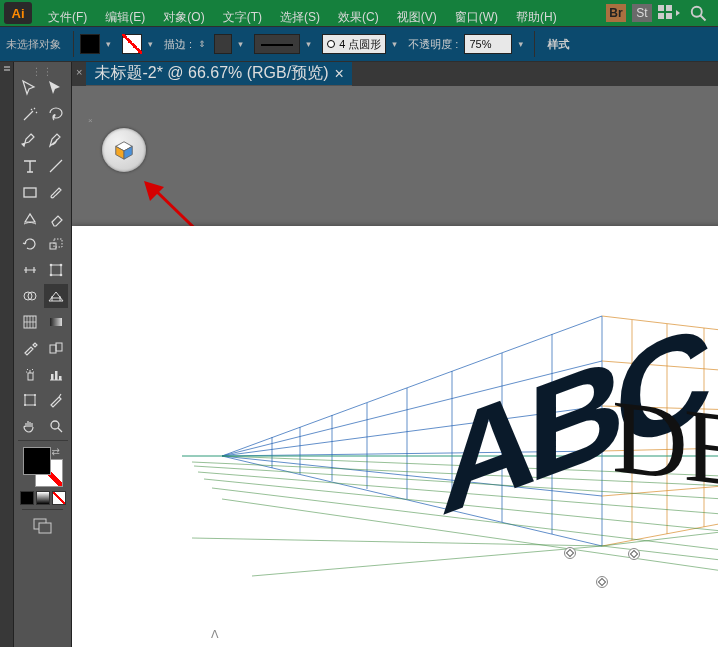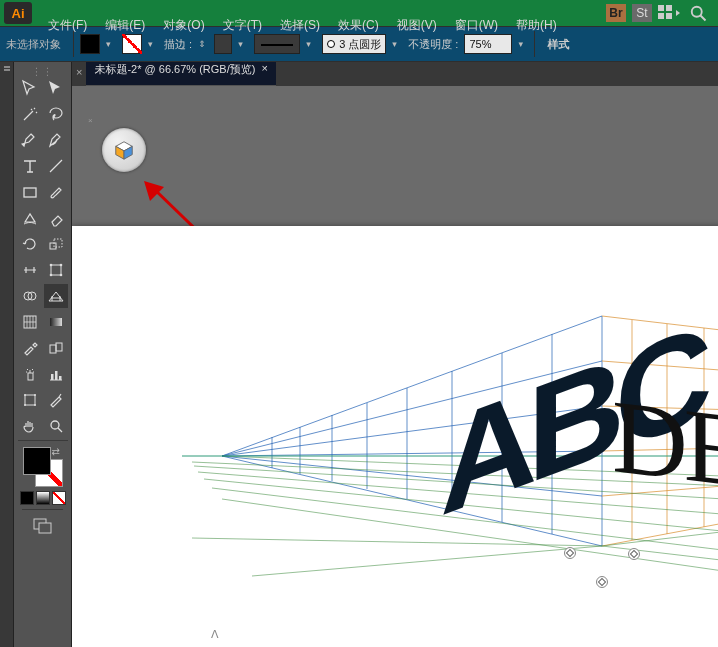--- a/index.html
+++ b/index.html
@@ -30,21 +30,21 @@
     border-radius: 3px;
     display: flex;
     align-items: center;
     justify-content: center;
     color: #ff8a00;
     font-weight: bold;
     font-size: 13px;
     margin-right: 6px;
   }
   .menu-item {
-    padding: 12px 8px;
+    padding: 4px 8px;
     height: 24px;
     line-height: 24px;
     color: #d8d8d8;
     font-size: 12px;
     cursor: default;
   }
   .menu-icons {
     margin-left: auto;
     display: flex;
     align-items: center;
@@ -311,27 +311,28 @@
     right: 0;
     bottom: 0;
   }
   .tab-bar {
     height: 24px;
     background: #383838;
     display: flex;
     align-items: stretch;
   }
   .tab {
-    background: #0f172a;
+    background: #0c4a6e;
     height: 24px;
     padding: 0 8px;
     display: flex;
+    align-items: center;
     gap: 6px;
     color: #ddd;
-    font-size: 11px;
+    font-size: 16px;
     border-bottom: 1px solid #535353;
   }
   .tab-x {
     color: #aaa;
     font-size: 11px;
   }
 
   
   .canvas-scroll {
     position: absolute;
@@ -455,21 +456,21 @@
   <div class="swatch none"></div>
   <span class="dd">▾</span>
   <span class="ctrl-label">描边 :</span>
   <span class="dd">⇕</span>
   <div class="num-field"></div>
   <span class="dd">▾</span>
   <div class="stroke-profile"></div>
   <span class="dd">▾</span>
   <div class="stroke-style">
     <span class="stroke-dot"></span>
-    <span>3 点圆形</span>
+    <span>4 点圆形</span>
   </div>
   <span class="dd">▾</span>
   <span class="ctrl-label">不透明度 :</span>
   <div class="opacity-box">75%</div>
   <span class="dd">▾</span>
   <div class="sep"></div>
   <span class="samshi">样式</span>
 </div>
 
 <div class="left-strip"></div>

